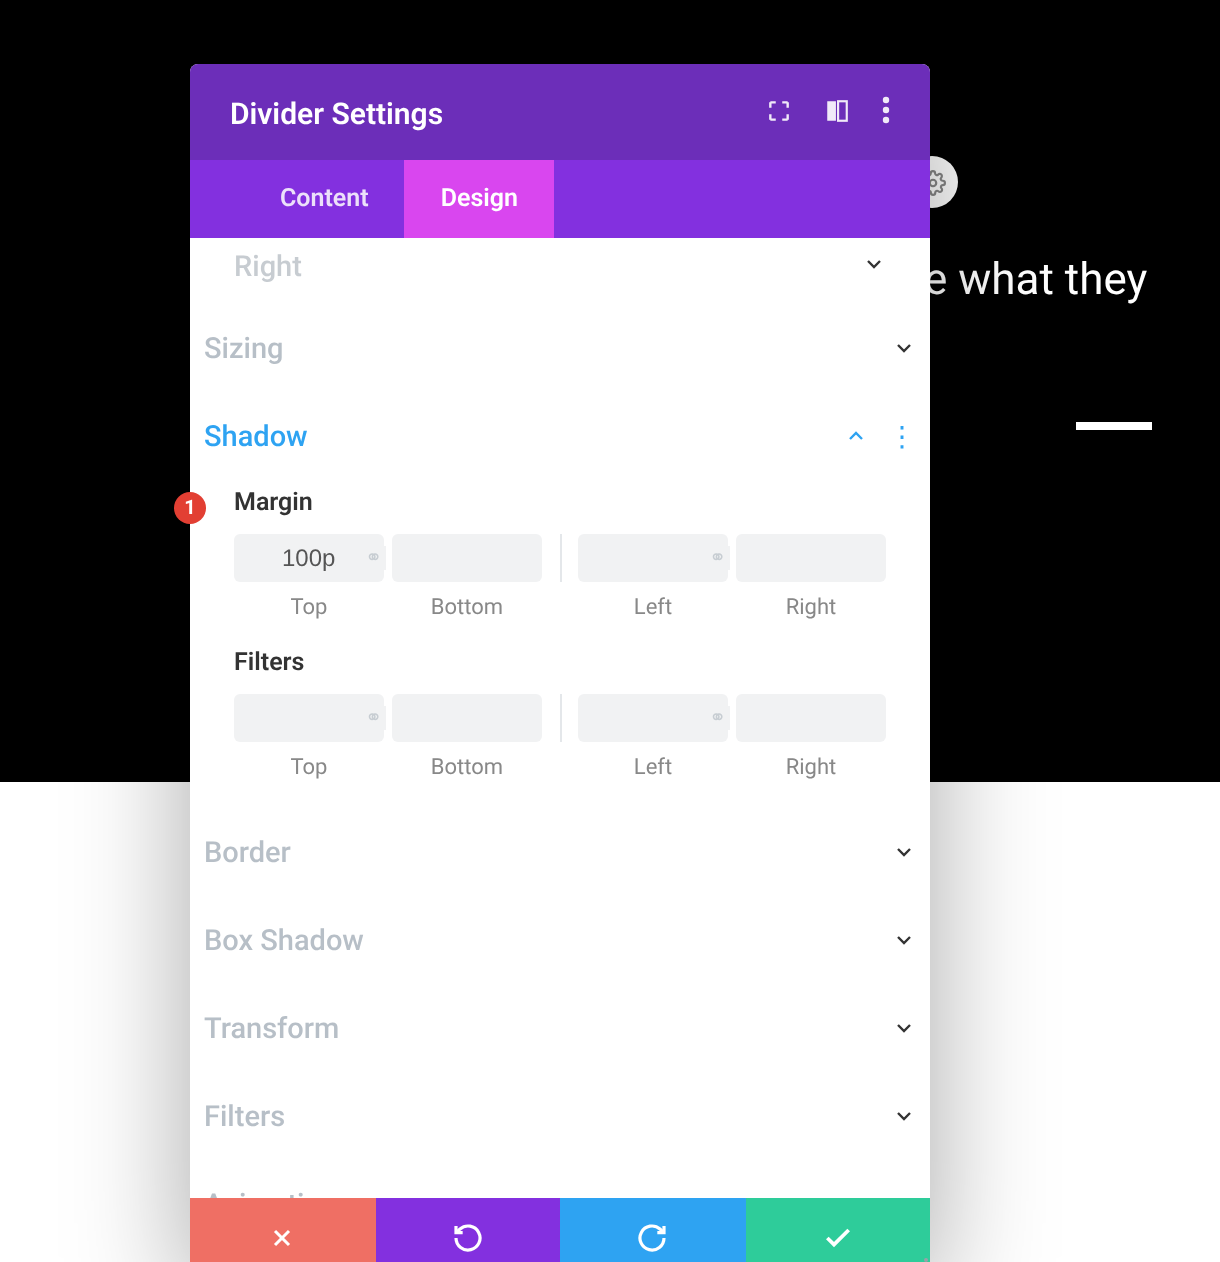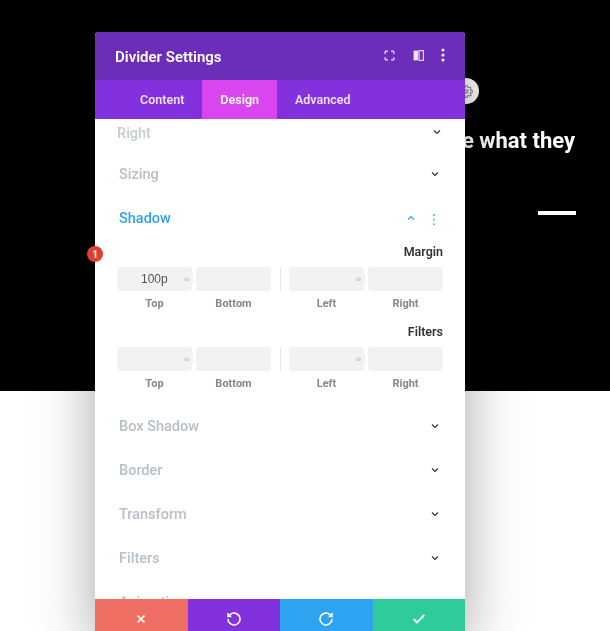--- a/index.html
+++ b/index.html
@@ -16,21 +16,21 @@
       top: 0; left: 0; right: 0;
       height: 391px;
       background: #000;
     }
     .bg-text {
       position: absolute;
       top: 128px;
       left: 462px;
       color: #fff;
       font-size: 22px;
-      font-weight: 700;
+      font-weight: 400;
       white-space: nowrap;
     }
     .bg-line {
       position: absolute;
       top: 211px;
       left: 538px;
       width: 38px;
       height: 4px;
       background: #fff;
     }
@@ -104,21 +104,21 @@
       max-height: 480px;
       overflow: hidden;
     }
     .section {
       border-bottom: 1px solid transparent;
     }
     .section-header {
       display: flex;
       align-items: center;
       justify-content: space-between;
-      padding: 12px 24px;
+      padding: 12px 7px;
       cursor: pointer;
     }
     .section-title {
       font-size: 14.5px;
       font-weight: 500;
     }
     .section-title.collapsed { color: #b7bfc7; }
     .section-title.expanded { color: #2ea3f2; }
     .chevron { color: #333; }
     .chevron.up { color: #2ea3f2; }
@@ -133,21 +133,20 @@
       line-height: 1;
     }
     .section-content {
       padding: 0 22px 14px;
     }
     .group-label {
       font-size: 12.5px;
       font-weight: 600;
       color: #333;
       margin: 4px 0 8px;
-      text-align: right;
     }
     .inputs-row {
       display: grid;
       grid-template-columns: 1fr 1fr 10px 1fr 1fr;
       gap: 4px;
       align-items: center;
     }
     .input-cell {
       position: relative;
     }
@@ -180,21 +179,21 @@
     .labels-row {
       display: grid;
       grid-template-columns: 1fr 1fr 10px 1fr 1fr;
       gap: 4px;
       margin-top: 6px;
     }
     .sublabel {
       text-align: center;
       font-size: 11px;
       color: #888;
-      font-weight: 700;
+      font-weight: 400;
     }
     .badge-callout {
       position: absolute;
       top: 246px;
       left: 87px;
       width: 16px;
       height: 16px;
       border-radius: 50%;
       background: #e23f33;
       color: #fff;
@@ -279,21 +278,20 @@
             <circle cx="2" cy="7" r="1.6"></circle>
             <circle cx="2" cy="12" r="1.6"></circle>
           </svg>
       </span>
     </div>
   </div>
 
   <div class="modal-tabs">
     <div class="tab">Content</div>
     <div class="tab active">Design</div>
-    <div class="tab">Advanced</div>
   </div>
 
   <div class="modal-body">
 
     <div class="line-cut">
       <span>Right</span>
       <span class="chevron">
         <svg width="12" height="12" viewBox="0 0 24 24" fill="none" stroke="#333" stroke-width="2.4">
             <polyline points="6 9 12 15 18 9"></polyline>
           </svg>
@@ -375,29 +373,29 @@
           <div></div>
           <div class="sublabel">Left</div>
           <div class="sublabel">Right</div>
         </div>
 
       </div>
     </div>
 
     <div class="section">
       <div class="section-header">
+        <span class="section-title collapsed">Border</span>
+        <span class="chevron"><svg width="12" height="12" viewBox="0 0 24 24" fill="none" stroke="#333" stroke-width="2.4">
+              <polyline points="6 9 12 15 18 9"></polyline>
+            </svg></span>
+      </div>
+    </div>
+    <div class="section">
+      <div class="section-header">
         <span class="section-title collapsed">Box Shadow</span>
-        <span class="chevron"><svg width="12" height="12" viewBox="0 0 24 24" fill="none" stroke="#333" stroke-width="2.4">
-              <polyline points="6 9 12 15 18 9"></polyline>
-            </svg></span>
-      </div>
-    </div>
-    <div class="section">
-      <div class="section-header">
-        <span class="section-title collapsed">Border</span>
         <span class="chevron"><svg width="12" height="12" viewBox="0 0 24 24" fill="none" stroke="#333" stroke-width="2.4">
               <polyline points="6 9 12 15 18 9"></polyline>
             </svg></span>
       </div>
     </div>
     <div class="section">
       <div class="section-header">
         <span class="section-title collapsed">Transform</span>
         <span class="chevron"><svg width="12" height="12" viewBox="0 0 24 24" fill="none" stroke="#333" stroke-width="2.4">
               <polyline points="6 9 12 15 18 9"></polyline>

